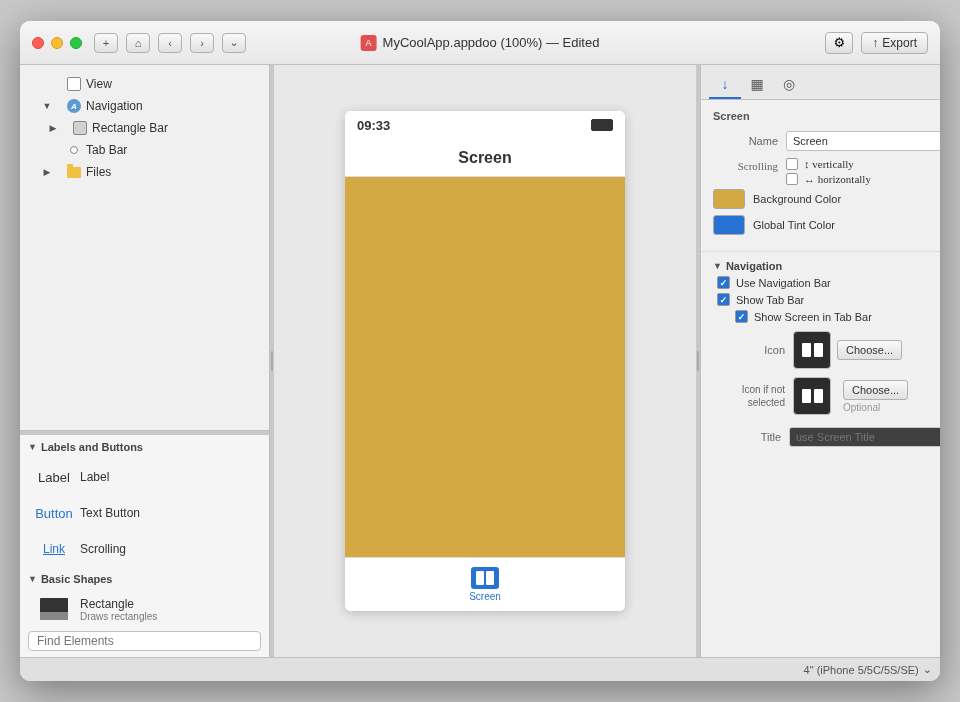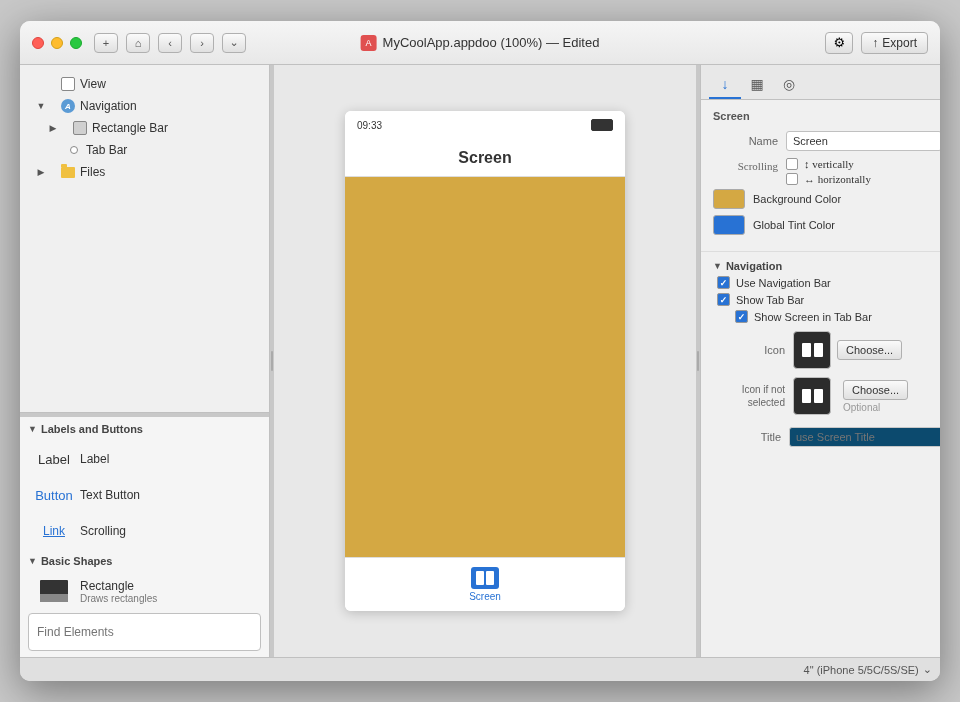--- a/index.html
+++ b/index.html
@@ -153,21 +153,21 @@
     }
 
     .tree-item {
       display: flex;
       align-items: center;
       height: 22px;
       padding: 0 8px;
       cursor: pointer;
     }
 
-    .tree-item-indent1 { padding-left: 16px; }
+    .tree-item-indent1 { padding-left: 22px; }
     .tree-item-indent2 { padding-left: 28px; }
 
     .triangle {
       width: 10px;
       height: 10px;
       display: inline-flex;
       align-items: center;
       justify-content: center;
       font-size: 9px;
       color: #555;
@@ -329,21 +329,21 @@
       height: 8px;
       background: #888;
     }
 
     
     .find-input-wrap {
       padding: 4px 8px 6px;
     }
     .find-input {
       width: 100%;
-      height: 38px;
+      height: 20px;
       border: 1px solid #c0c0c0;
       border-radius: 4px;
       background: white;
       padding: 0 8px;
       font-size: 12px;
       color: #999;
       outline: none;
     }
 
     
@@ -388,22 +388,22 @@
     .phone-status-bar {
       height: 28px;
       background: white;
       display: flex;
       align-items: center;
       justify-content: space-between;
       padding: 0 12px;
       flex-shrink: 0;
     }
     .status-time {
-      font-size: 10px;
-      font-weight: 400;
+      font-size: 13px;
+      font-weight: 700;
       color: #333;
     }
     .status-battery {
       width: 22px;
       height: 12px;
       border: 1.5px solid #333;
       border-radius: 2px;
       position: relative;
       background: #333;
     }
@@ -706,21 +706,21 @@
       width: 68px;
       flex-shrink: 0;
       text-align: right;
       margin-right: 8px;
     }
     .title-row-input {
       flex: 1;
       height: 20px;
       border: 1px solid #c8c8c8;
       border-radius: 3px;
-      background: #0c4a6e;
+      background: #404040;
       padding: 0 6px;
       font-size: 11px;
       color: #999;
       outline: none;
     }
 
     
     .status-bar-bottom {
       height: 24px;
       background: #e0e0e0;

